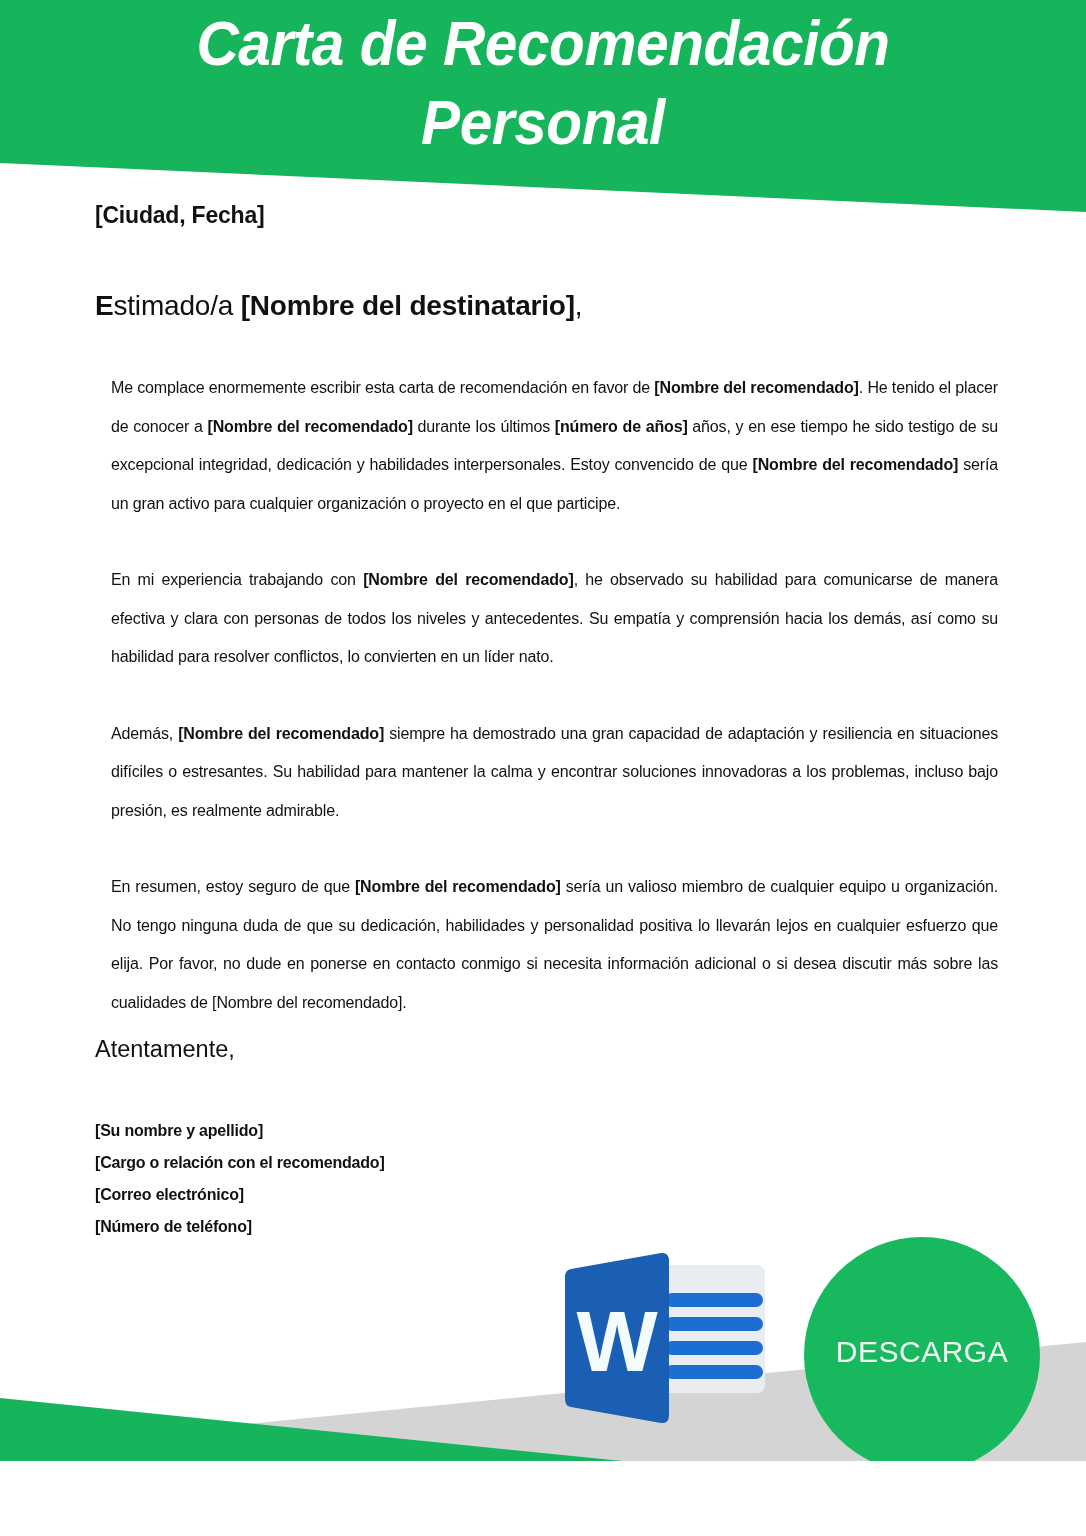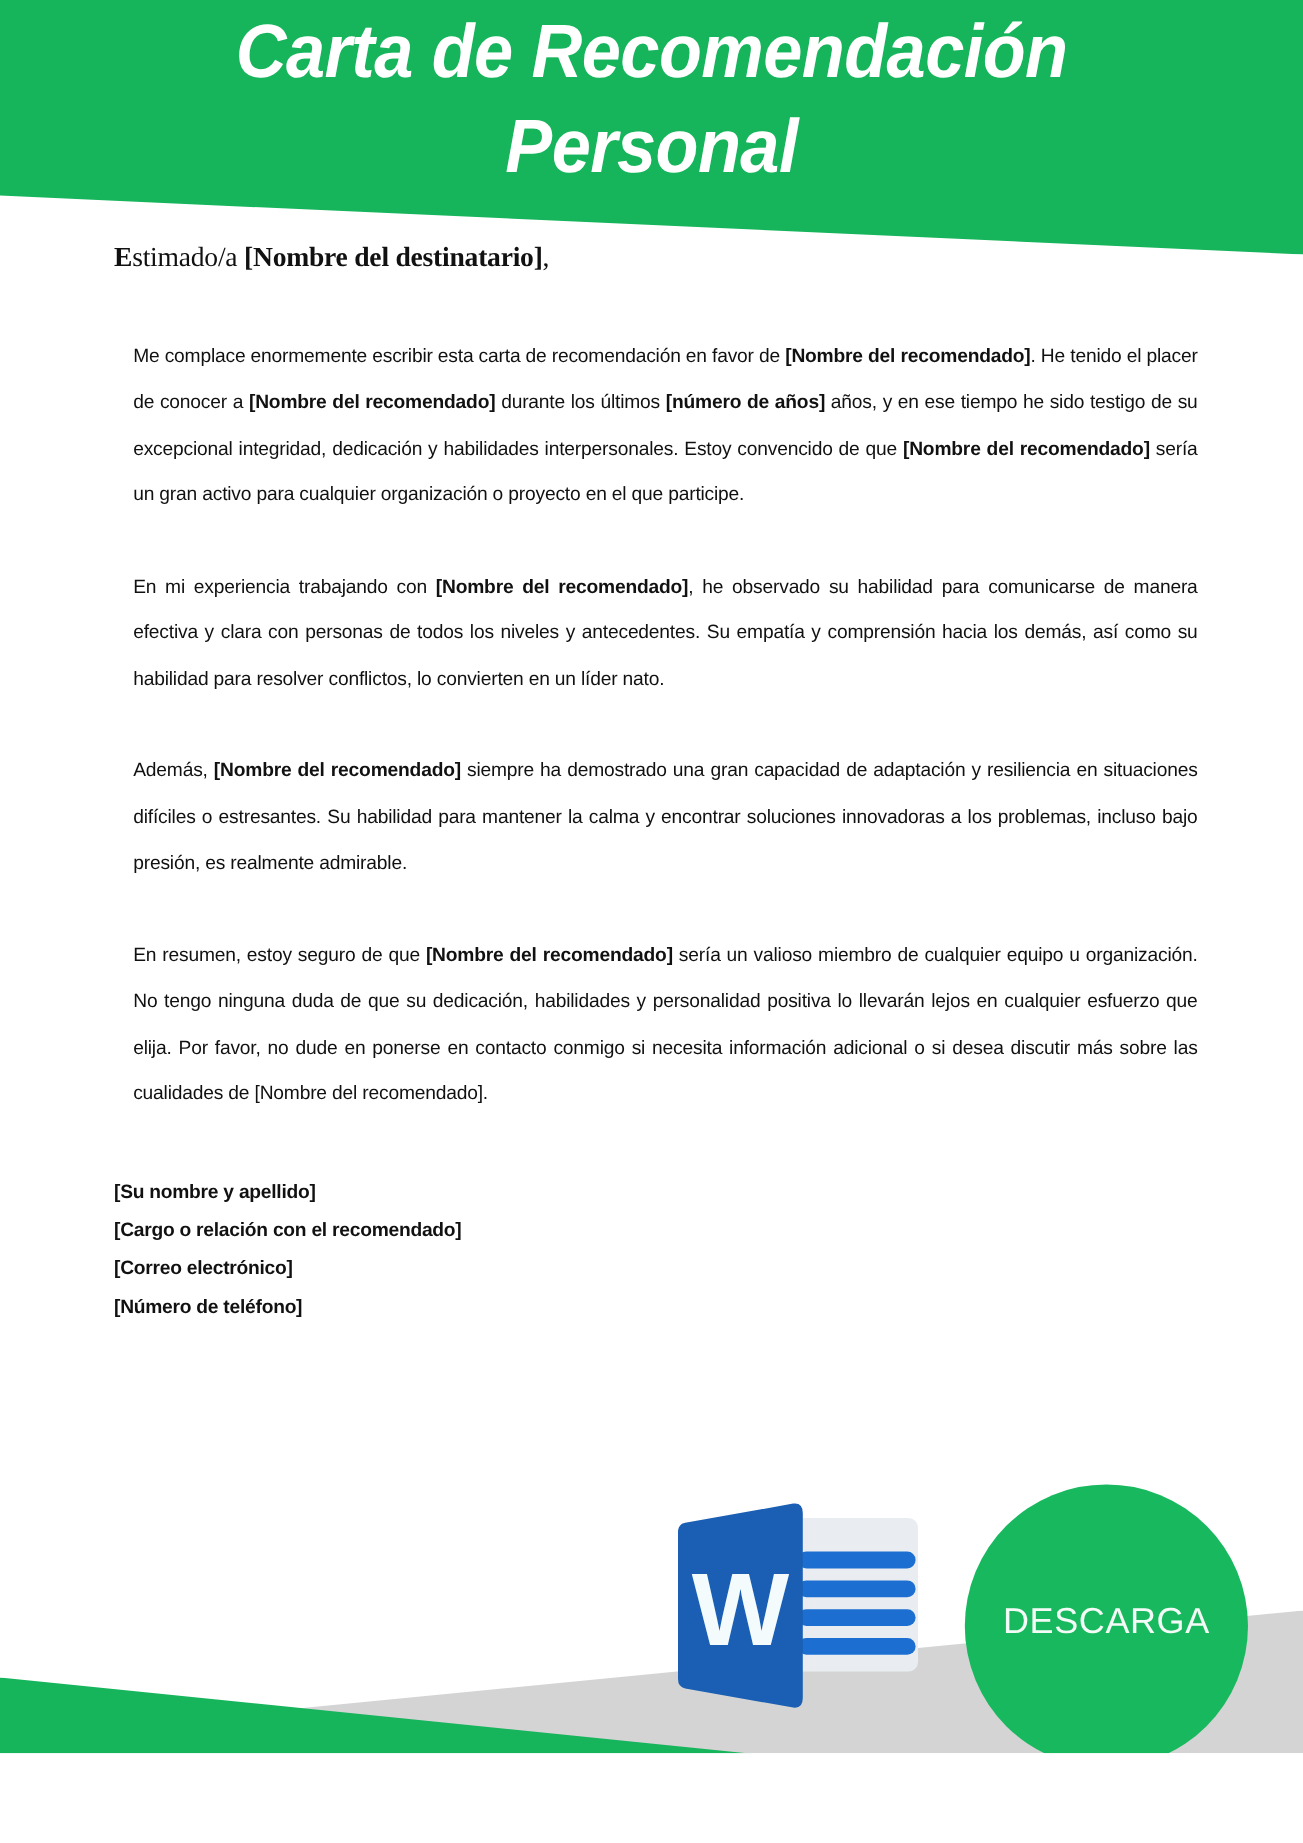--- a/index.html
+++ b/index.html
@@ -55,23 +55,22 @@
     line-height: 38.5px;
   }
   .line-date {
     font-weight: 700;
     font-size: 23px;
     margin: 0 0 52px 0;
     letter-spacing: -0.2px;
   }
   .line-greeting {
     margin: 0 0 44px 0;
-    font-size: 23px;
+    font-size: 28px;
     letter-spacing: -0.2px;
-    font-family: Liberation Serif, serif;
   }
   .line-greeting .lead { font-weight: 700; }
   .line-greeting b { font-weight: 700; }
 
   p.para {
     margin: 0 0 38px 16px;
     text-align: justify;
     text-justify: inter-word;
     font-size: 16px;
     line-height: 38.5px;
@@ -178,33 +177,35 @@
 <div id="page">
 
   <div class="top-band"></div>
   <div class="top-title">
     <div>Carta de Recomendación</div>
     <div>Personal</div>
   </div>
 
   <div class="letter">
 
+    <div class="line-date">[Ciudad, Fecha]</div>
 
     <div class="line-greeting">
       <span class="lead">E</span><span>stimado/a </span><b>[Nombre del destinatario]</b><span>,</span>
     </div>
 
     <p class="para"><span>Me complace enormemente escribir esta carta de recomendación en favor de </span><b>[Nombre del recomendado]</b><span>. He tenido el placer de conocer a </span><b>[Nombre del recomendado]</b><span> durante los últimos </span><b>[número de años]</b><span> años, y en ese tiempo he sido testigo de su excepcional integridad, dedicación y habilidades interpersonales. Estoy convencido de que </span><b>[Nombre del recomendado]</b><span> sería un gran activo para cualquier organización o proyecto en el que participe.</span></p>
 
     <p class="para"><span>En mi experiencia trabajando con </span><b>[Nombre del recomendado]</b><span>, he observado su habilidad para comunicarse de manera efectiva y clara con personas de todos los niveles y antecedentes. Su empatía y comprensión hacia los demás, así como su habilidad para resolver conflictos, lo convierten en un líder nato.</span></p>
 
     <p class="para"><span>Además, </span><b>[Nombre del recomendado]</b><span> siempre ha demostrado una gran capacidad de adaptación y resiliencia en situaciones difíciles o estresantes. Su habilidad para mantener la calma y encontrar soluciones innovadoras a los problemas, incluso bajo presión, es realmente admirable.</span></p>
 
     <p class="para"><span>En resumen, estoy seguro de que </span><b>[Nombre del recomendado]</b><span> sería un valioso miembro de cualquier equipo u organización. No tengo ninguna duda de que su dedicación, habilidades y personalidad positiva lo llevarán lejos en cualquier esfuerzo que elija. Por favor, no dude en ponerse en contacto conmigo si necesita información adicional o si desea discutir más sobre las cualidades de [Nombre del recomendado].</span></p>
 
+    <div class="closing">Atentamente,</div>
 
     <div class="sign-block">
       <div>[Su nombre y apellido]</div>
       <div>[Cargo o relación con el recomendado]</div>
       <div>[Correo electrónico]</div>
       <div>[Número de teléfono]</div>
     </div>
 
   </div>
 

